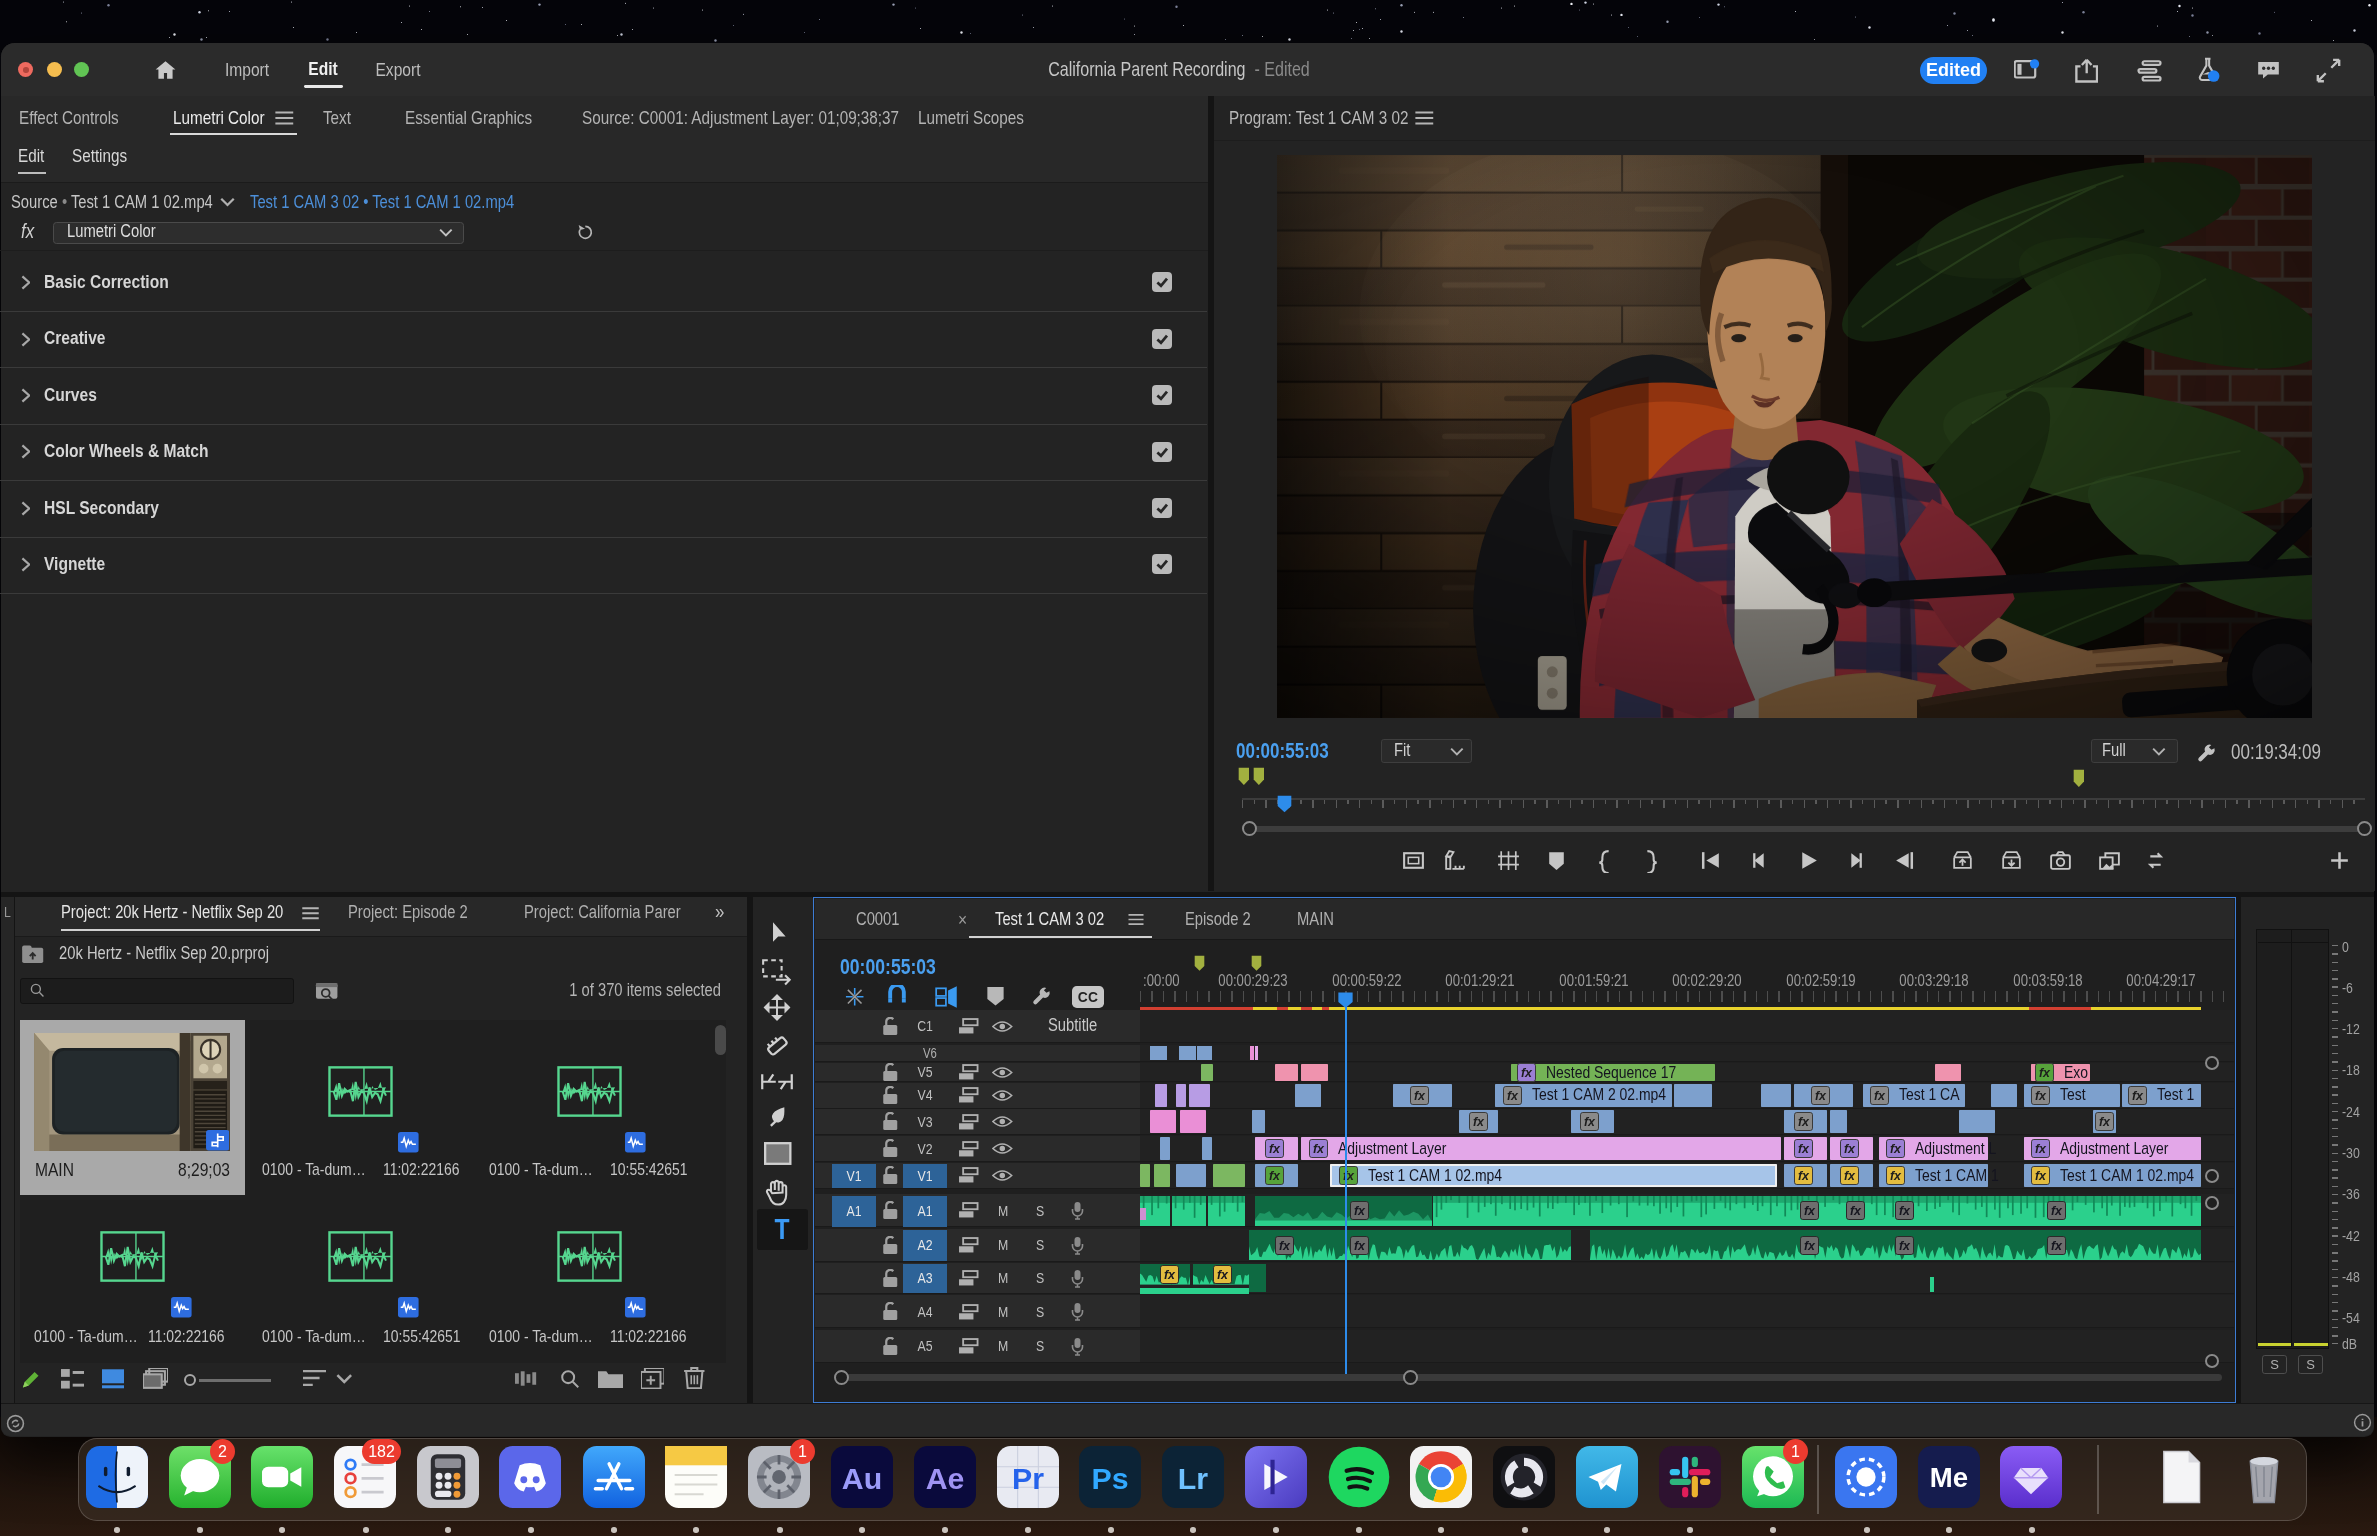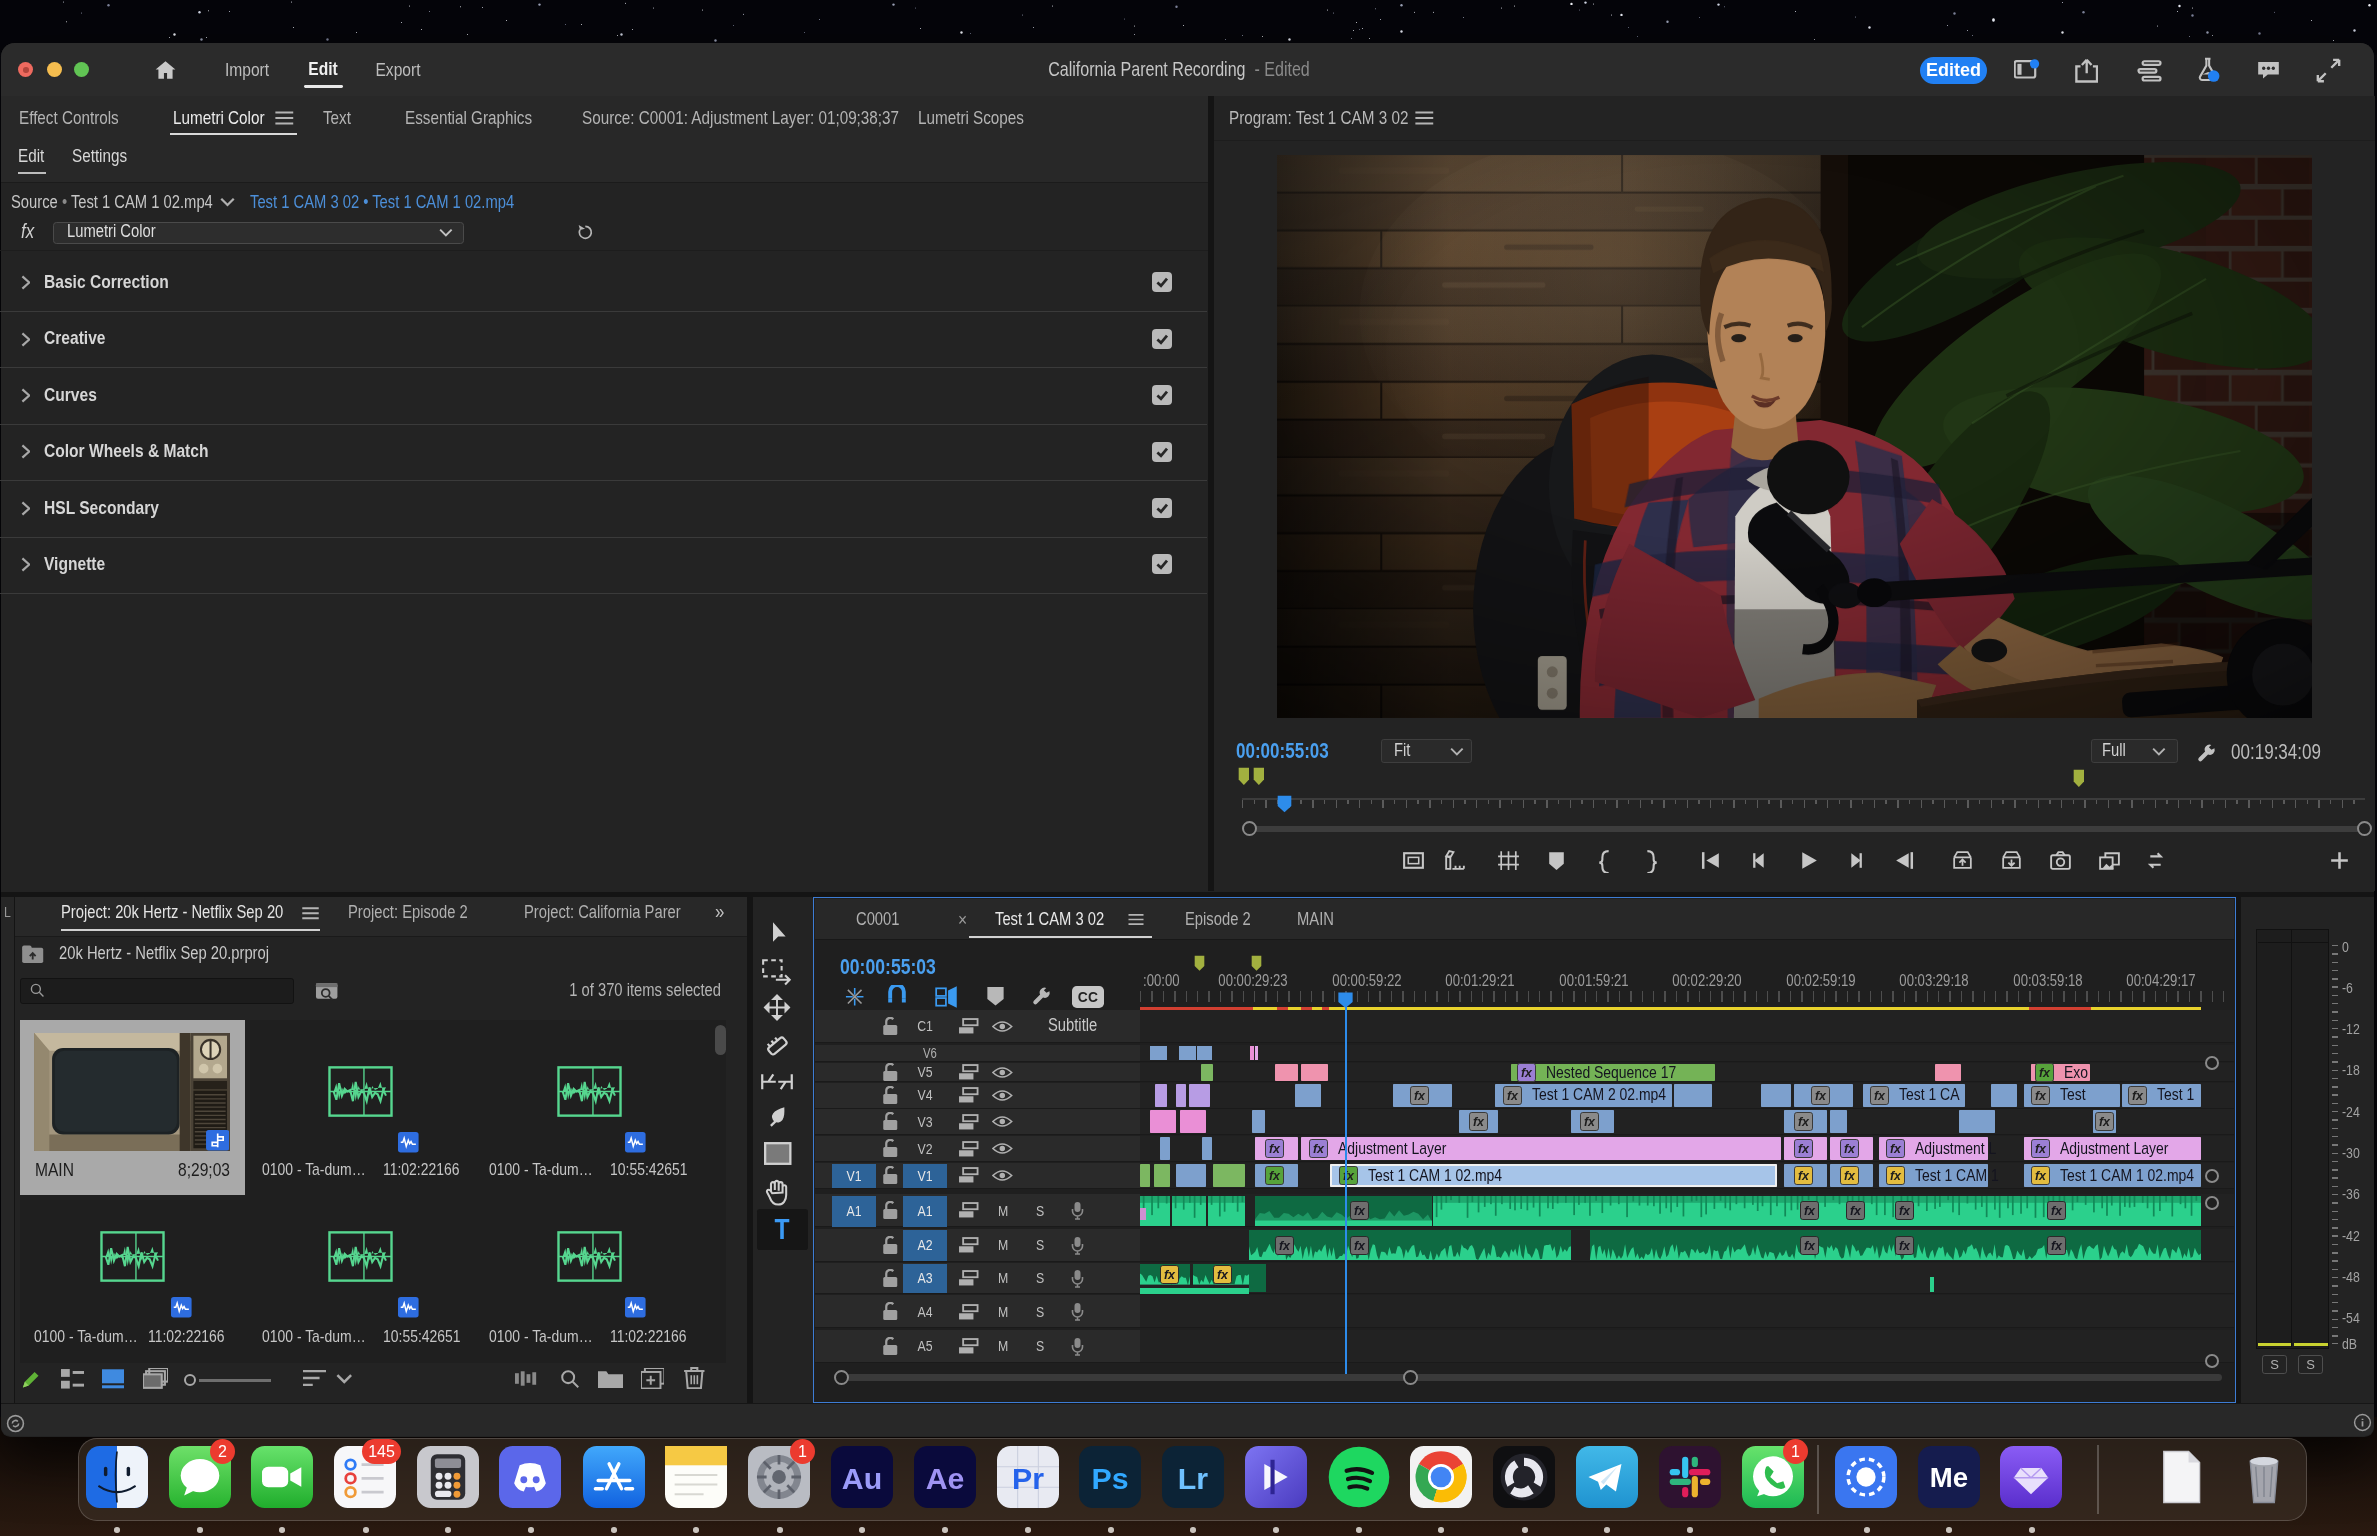--- a/index.html
+++ b/index.html
@@ -1319,21 +1319,21 @@
 <div style="position:absolute;left:279px;top:1527px;width:5.5px;height:5.5px;background:#c9c4bd;border-radius:50%"></div>
 <div style="position:absolute;left:334px;top:1446px;width:62px;height:62px"><svg width="62" height="62" viewBox="0 0 90 90">
       <rect width="90" height="90" rx="20" fill="#f7f7f9"></rect>
       <circle cx="24" cy="27" r="7" fill="none" stroke="#2f7bf6" stroke-width="4"></circle>
       <circle cx="24" cy="47" r="7" fill="none" stroke="#e8413c" stroke-width="4"></circle>
       <circle cx="24" cy="67" r="7" fill="none" stroke="#f09a37" stroke-width="4"></circle>
       <path d="M40 27h32M40 47h32M40 67h32" stroke="#c9c9cf" stroke-width="4"></path>
     </svg></div>
 <div style="position:absolute;left:363px;top:1527px;width:5.5px;height:5.5px;background:#c9c4bd;border-radius:50%"></div>
 <div style="position:absolute;left:362px;top:1439px;width:39px;height:25px;background:#ec3b2f;border-radius:12.4px;display:flex;align-items:center;justify-content:center;z-index:5">
-    <span style="font-size:16px;color:#fff">145</span>
+    <span style="font-size:16px;color:#fff">182</span>
   </div>
 <div style="position:absolute;left:417px;top:1446px;width:62px;height:62px"><svg width="62" height="62" viewBox="0 0 90 90">
       <rect width="90" height="90" rx="20" fill="#c8c8cd"></rect>
       <rect x="20" y="12" width="50" height="66" rx="9" fill="#2e2e33"></rect>
       <rect x="26" y="18" width="38" height="14" rx="3" fill="#8d8d95"></rect>
       <g fill="#e8e8ee">
         <circle cx="32" cy="44" r="5"></circle>
         <circle cx="45" cy="44" r="5"></circle>
         <circle cx="32" cy="57" r="5"></circle>
         <circle cx="45" cy="57" r="5"></circle>

